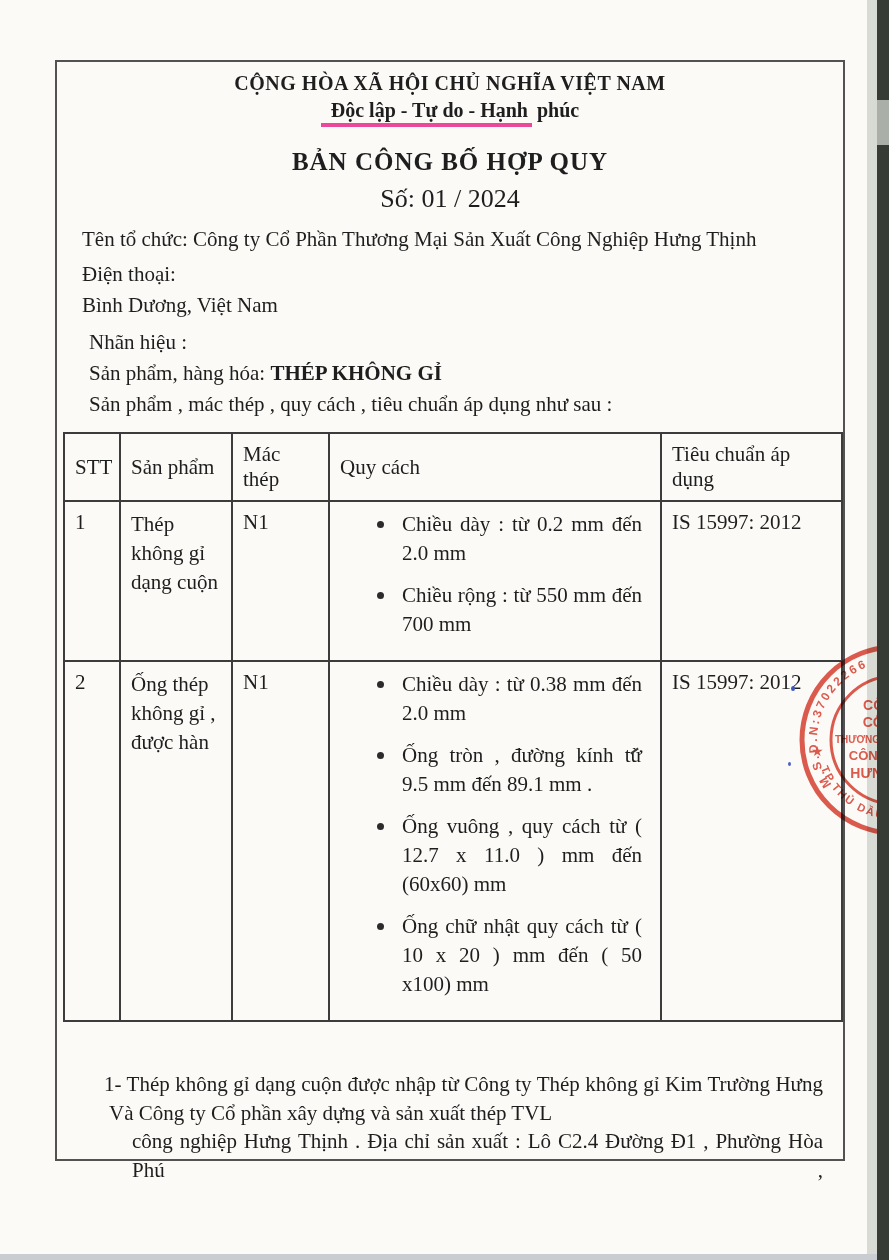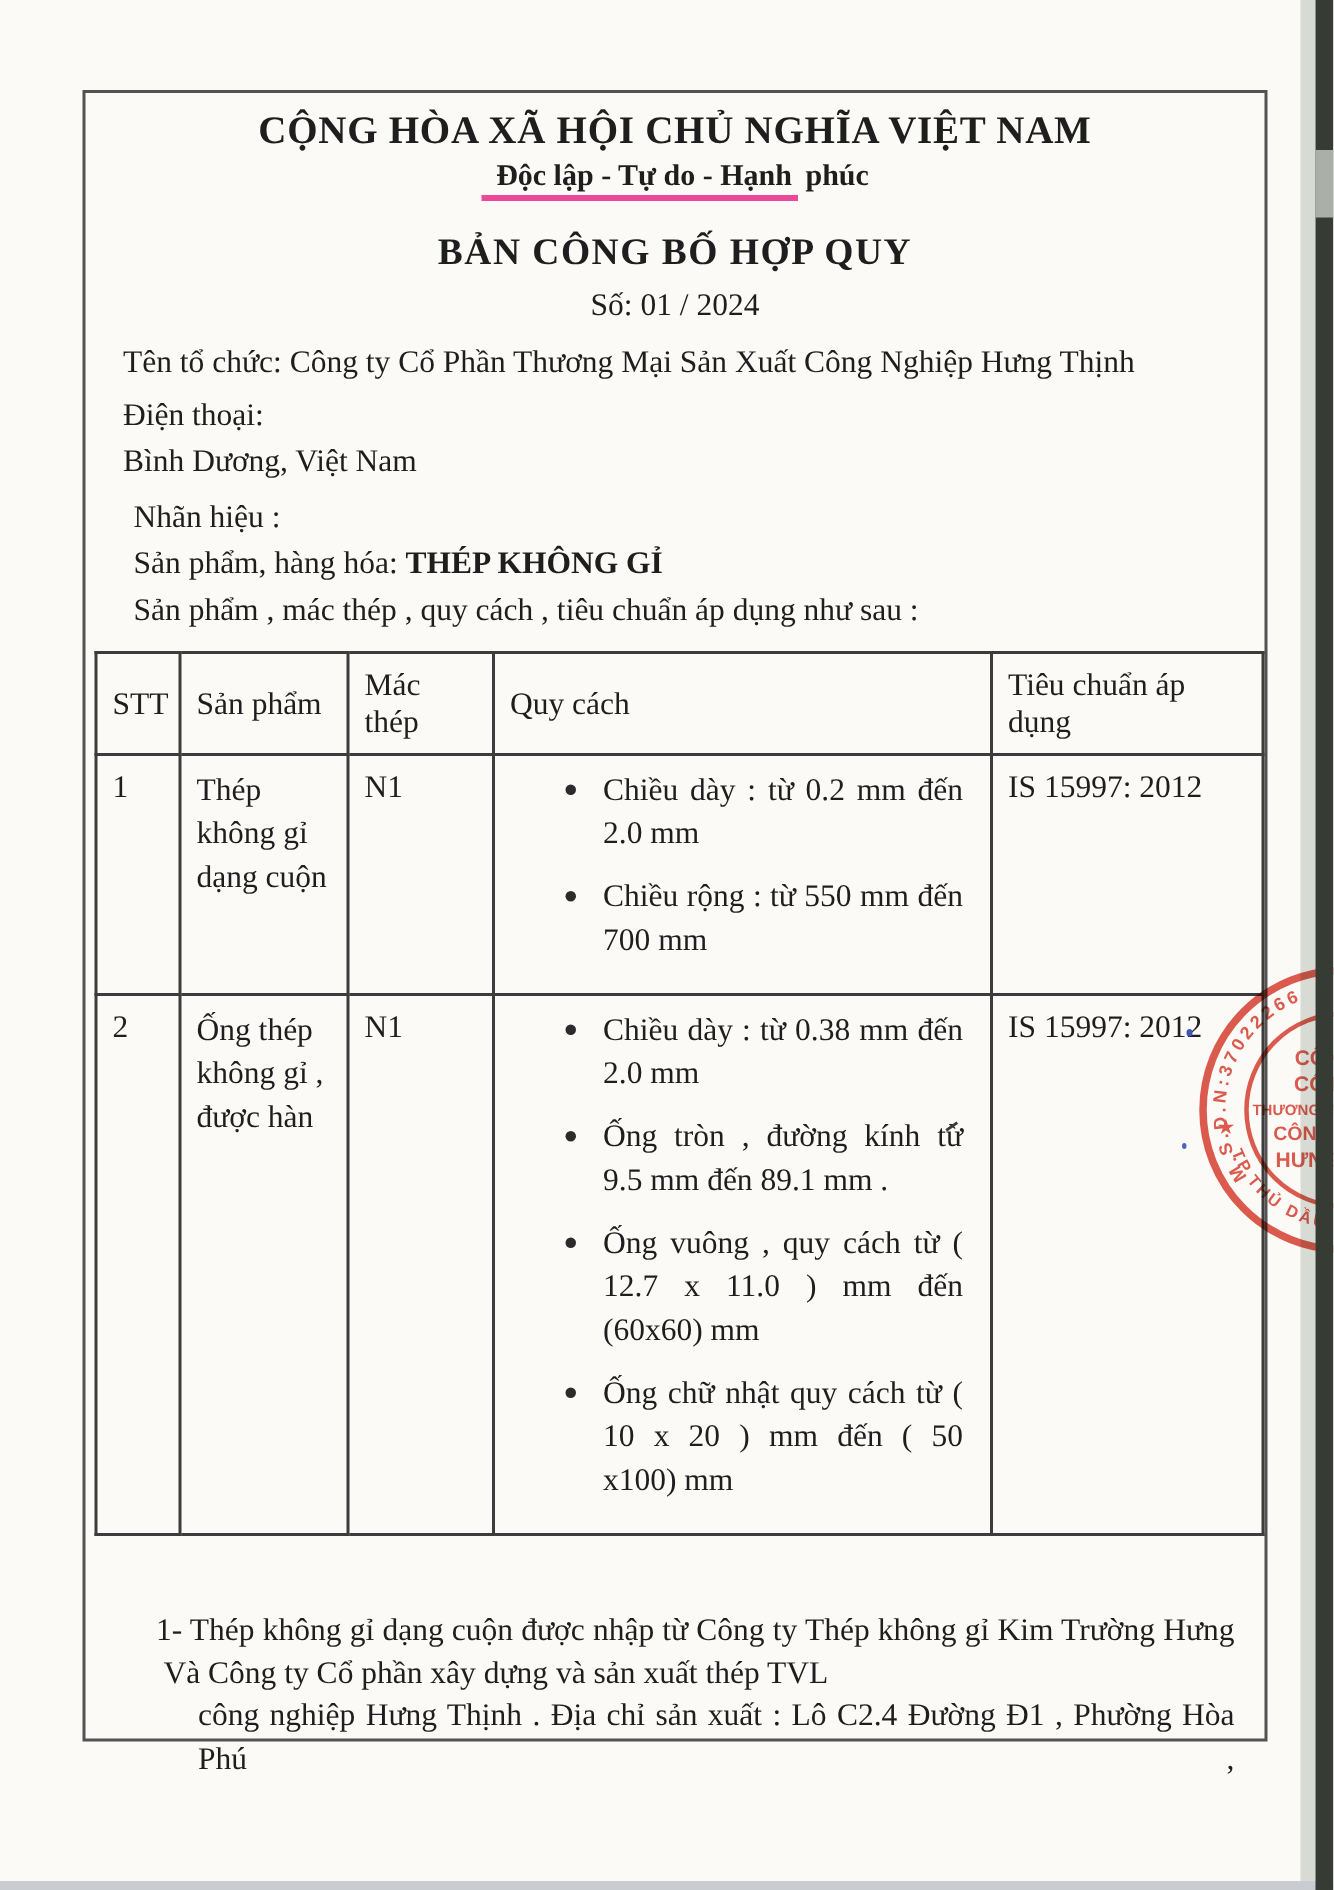--- a/index.html
+++ b/index.html
@@ -11,26 +11,26 @@
   .edge-light{position:absolute;top:0;left:867px;width:10px;height:1260px;background:#d8dad4;}
   .edge-dark{position:absolute;top:0;left:877px;width:12px;height:1260px;background:#363c34;z-index:9;}
   .edge-dark .notch{position:absolute;top:100px;left:0;width:100%;height:45px;background:#aab0a8;}
   .edge-bottom{position:absolute;left:0;top:1254px;width:889px;height:6px;background:#c9ccd1;z-index:8;}
   
   .frame{
     position:absolute;left:55px;top:60px;width:786px;height:1097px;
     border:2px solid #525252;
   }
   .center{text-align:center;}
-  .nat-title{margin-top:10px;font-size:26px;font-weight:bold;letter-spacing:.5px;}
+  .nat-title{margin-top:10px;font-size:20px;font-weight:bold;letter-spacing:.5px;}
   .motto{margin-top:4px;font-size:20px;font-weight:bold;}
   .motto .u{border-bottom:4px solid #ec4899;padding:0 4px 2px 10px;}
   .motto .tail{margin-left:5px;}
   .doc-title{margin-top:26px;font-size:25px;font-weight:bold;letter-spacing:1px;}
-  .doc-num{margin-top:8px;font-size:21px;}
+  .doc-num{margin-top:8px;font-size:26px;}
   .info{margin:10px 24px 0 25px;font-size:21px;line-height:31px;}
   .info .phone{margin-top:4px;}
   .pblock{margin-left:32px;margin-right:24px;margin-top:6px;font-size:21px;line-height:31px;}
   .pblock b{font-weight:bold;}
   
   table.spec{
     border-collapse:collapse;margin:12px 0 0 6px;width:778px;table-layout:fixed;
     font-size:21px;
   }
   table.spec td,table.spec th{

